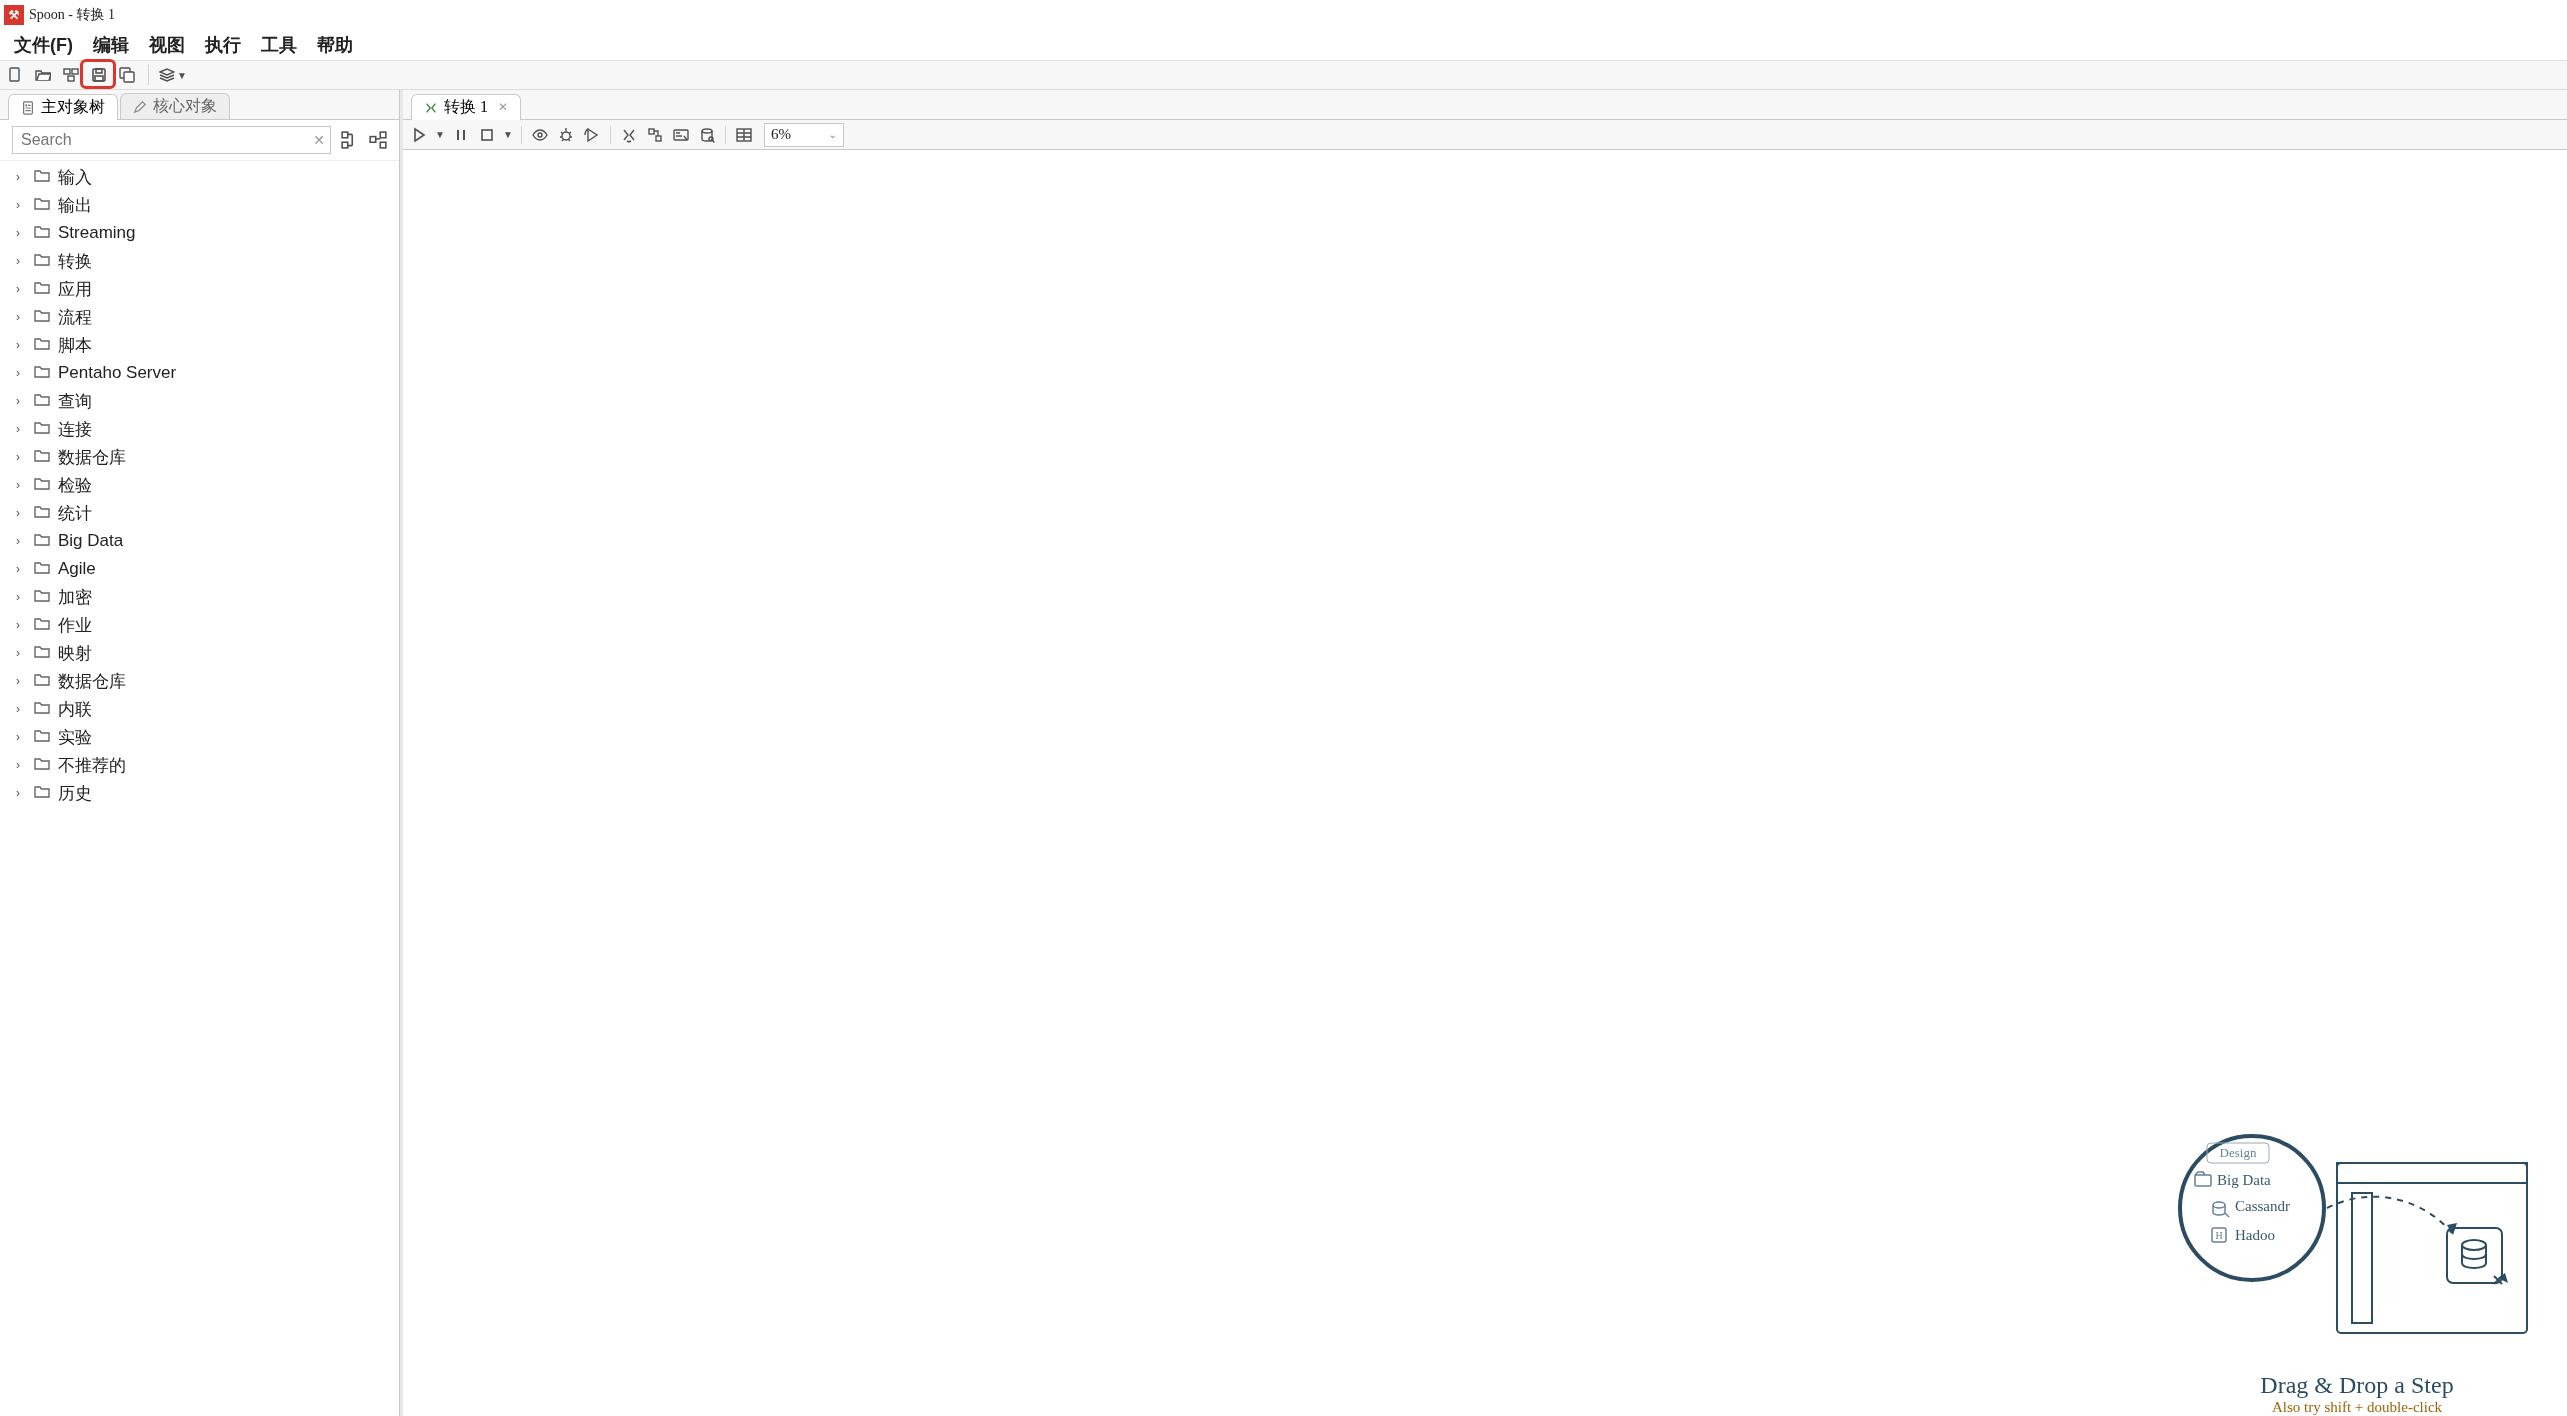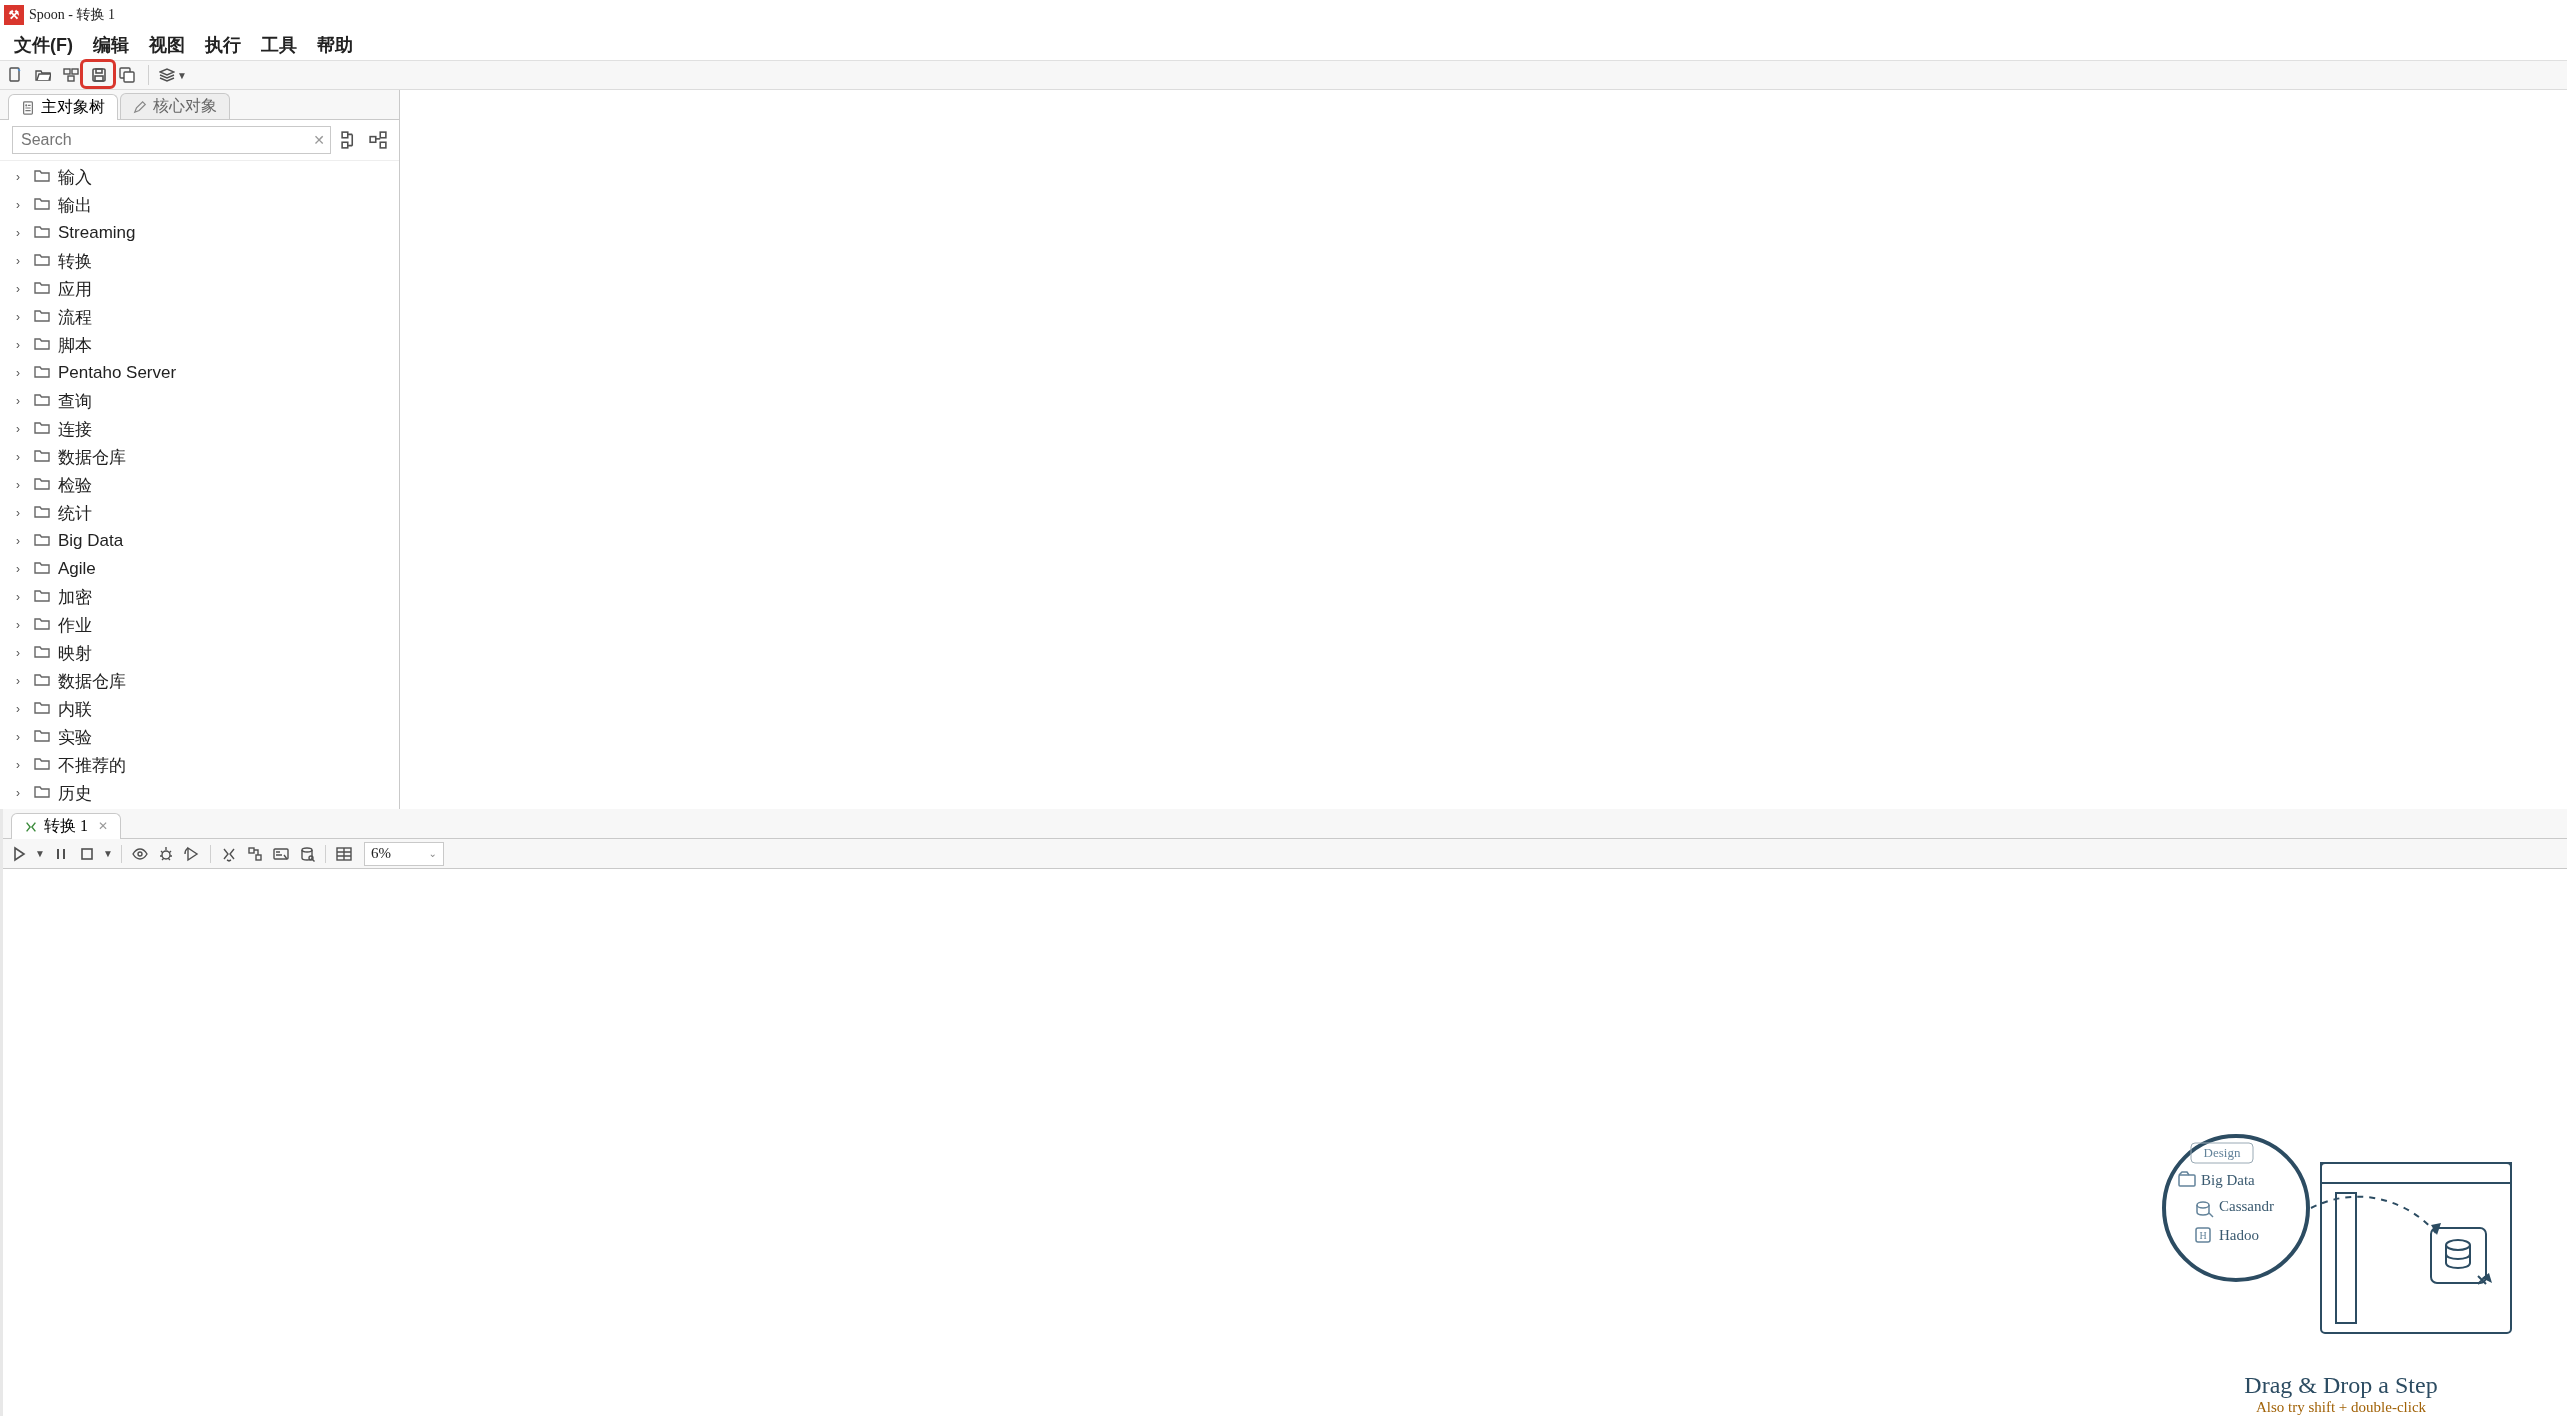--- a/index.html
+++ b/index.html
@@ -88,21 +88,20 @@
     margin: 0 4px;
   }
   .dropdown-caret {
     font-size: 10px; margin-left: 2px; color: var(--icon);
   }
 
   
   .workspace {
     display: flex;
     height: calc(100% - 90px);
-    flex-direction: column;
   }
   .left-pane {
     width: 400px;
     border-right: 1px solid var(--border);
     background: #fff;
     display: flex; flex-direction: column;
   }
   .right-pane {
     flex: 1;
     display: flex; flex-direction: column;
@@ -229,21 +228,21 @@
   
   .canvas {
     flex: 1;
     background: var(--canvas);
     position: relative;
   }
 
   
   .hint {
     position: absolute;
-    right: 36px;
+    right: 20px;
     bottom: 0px;
     width: 380px;
     text-align: center;
     color: var(--hint-blue);
   }
   .hint svg { width: 360px; height: 250px; }
   .hint-title { font-size: 24px; margin-top: 4px; color: #2c4c62; }
   .hint-sub  { font-size: 15px; color: #a16207; }
 
 </style>

